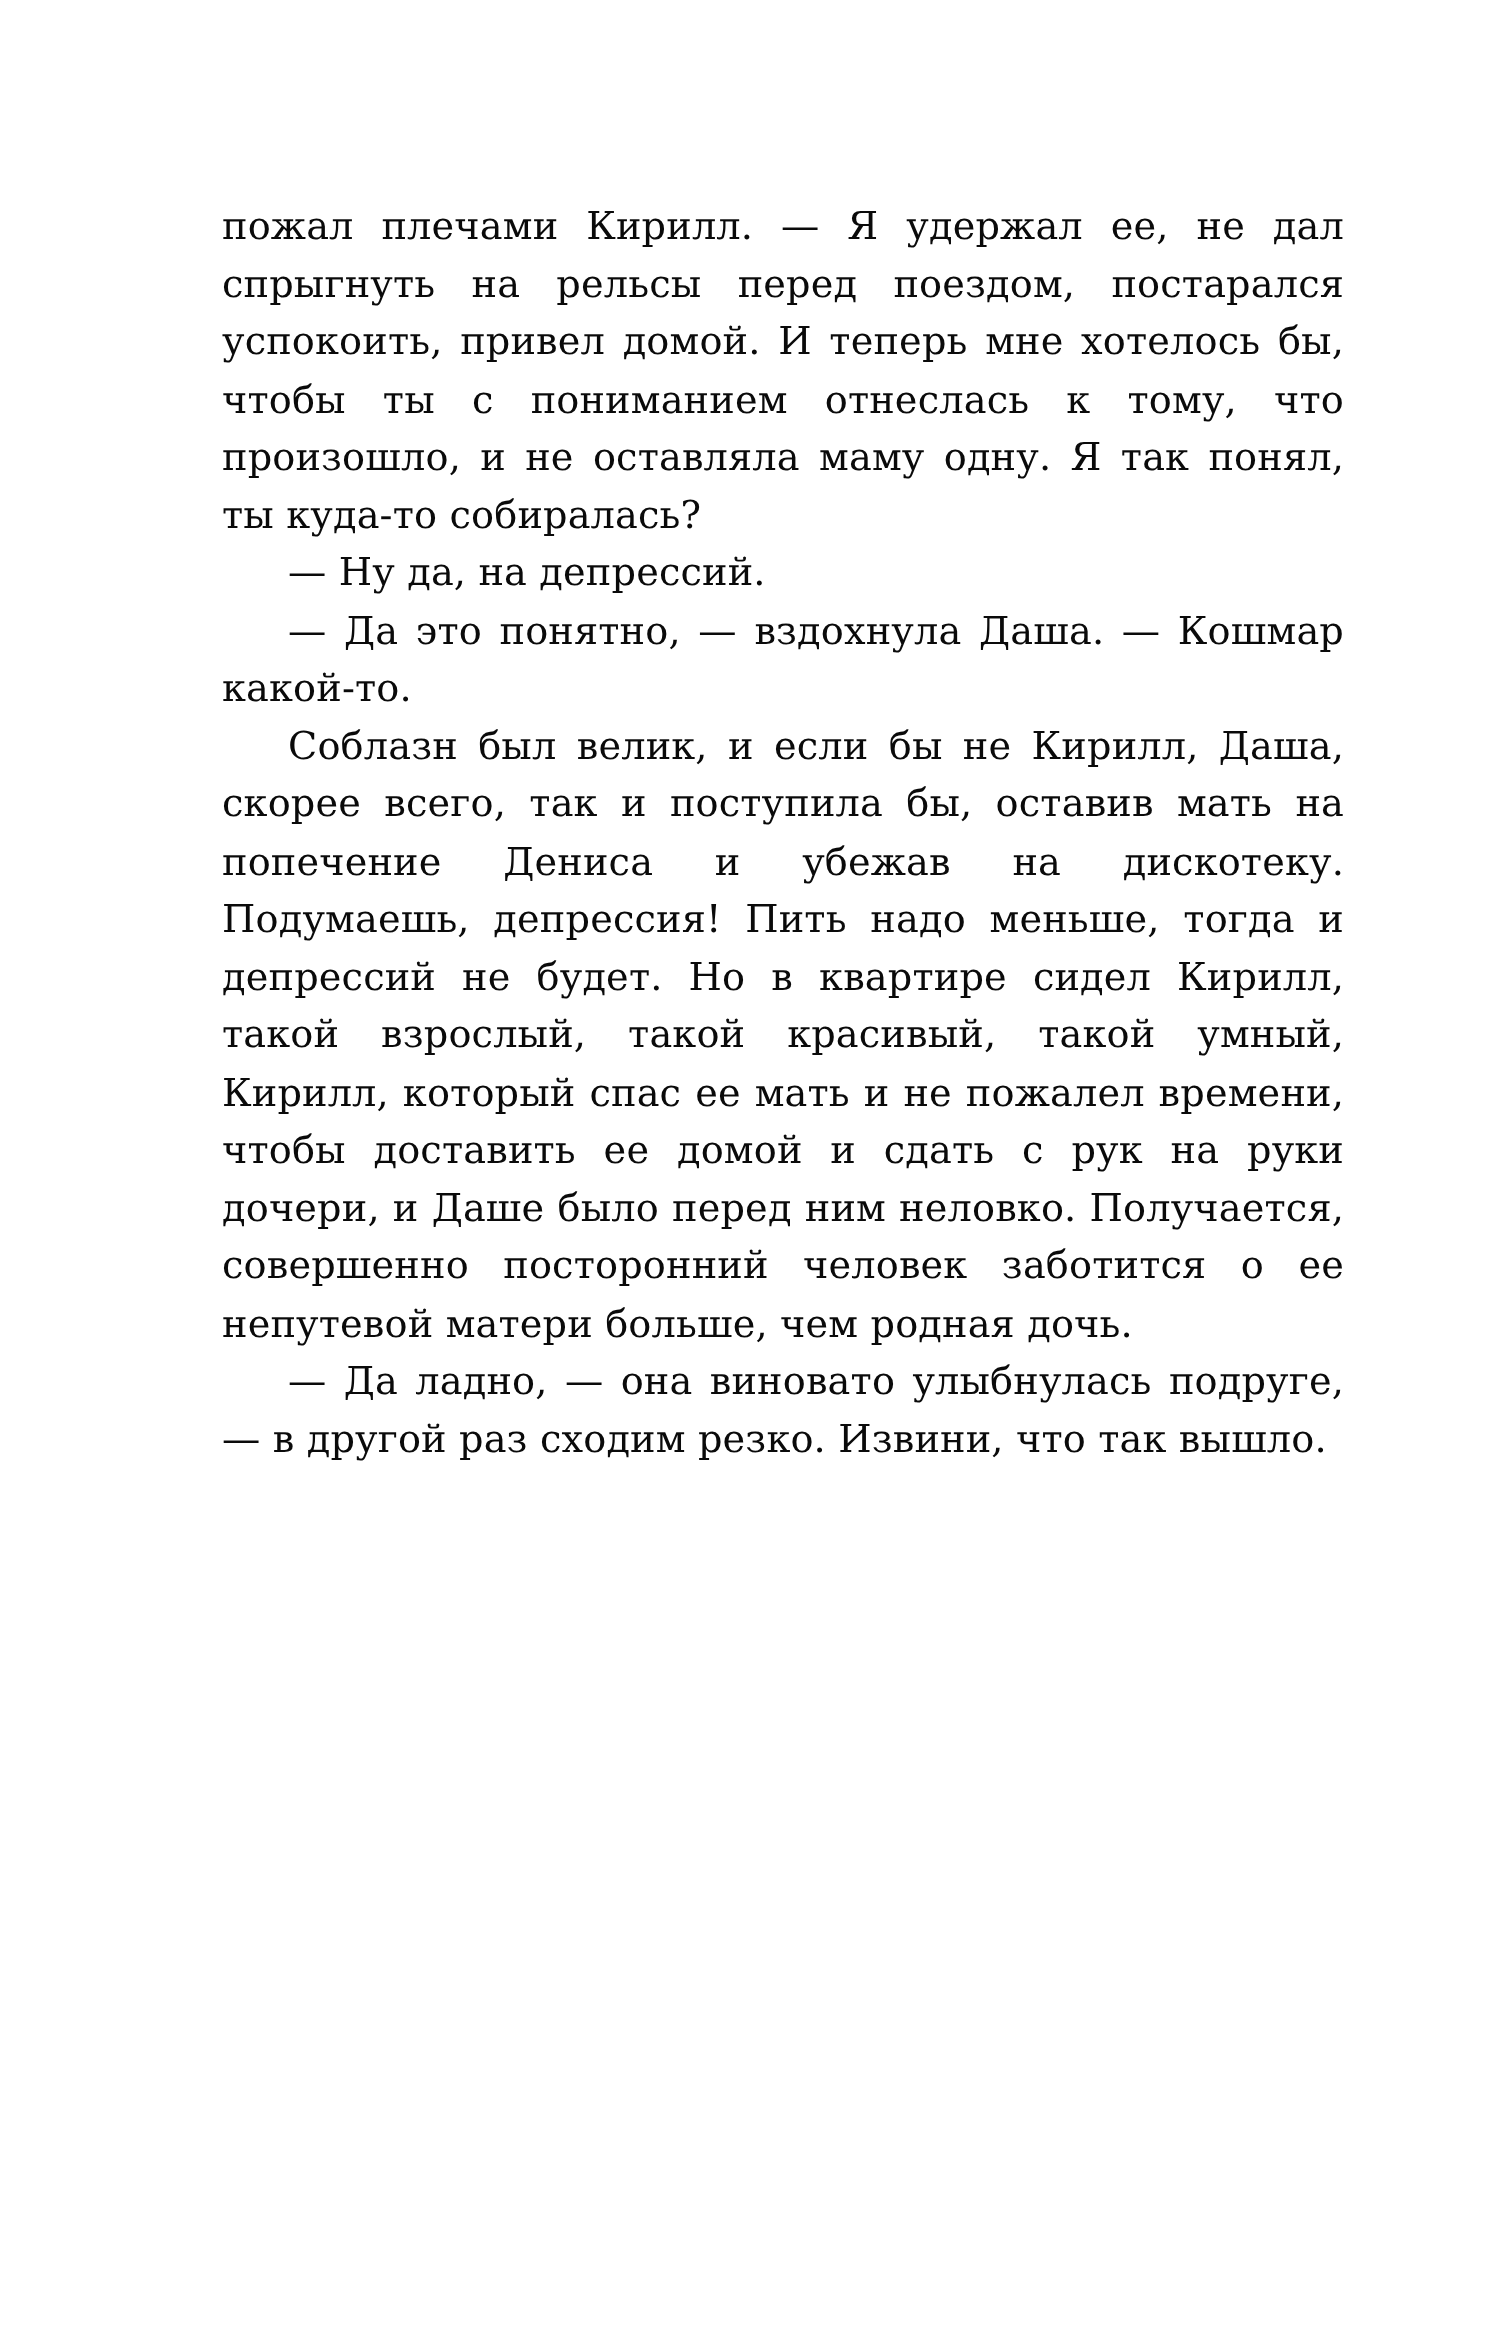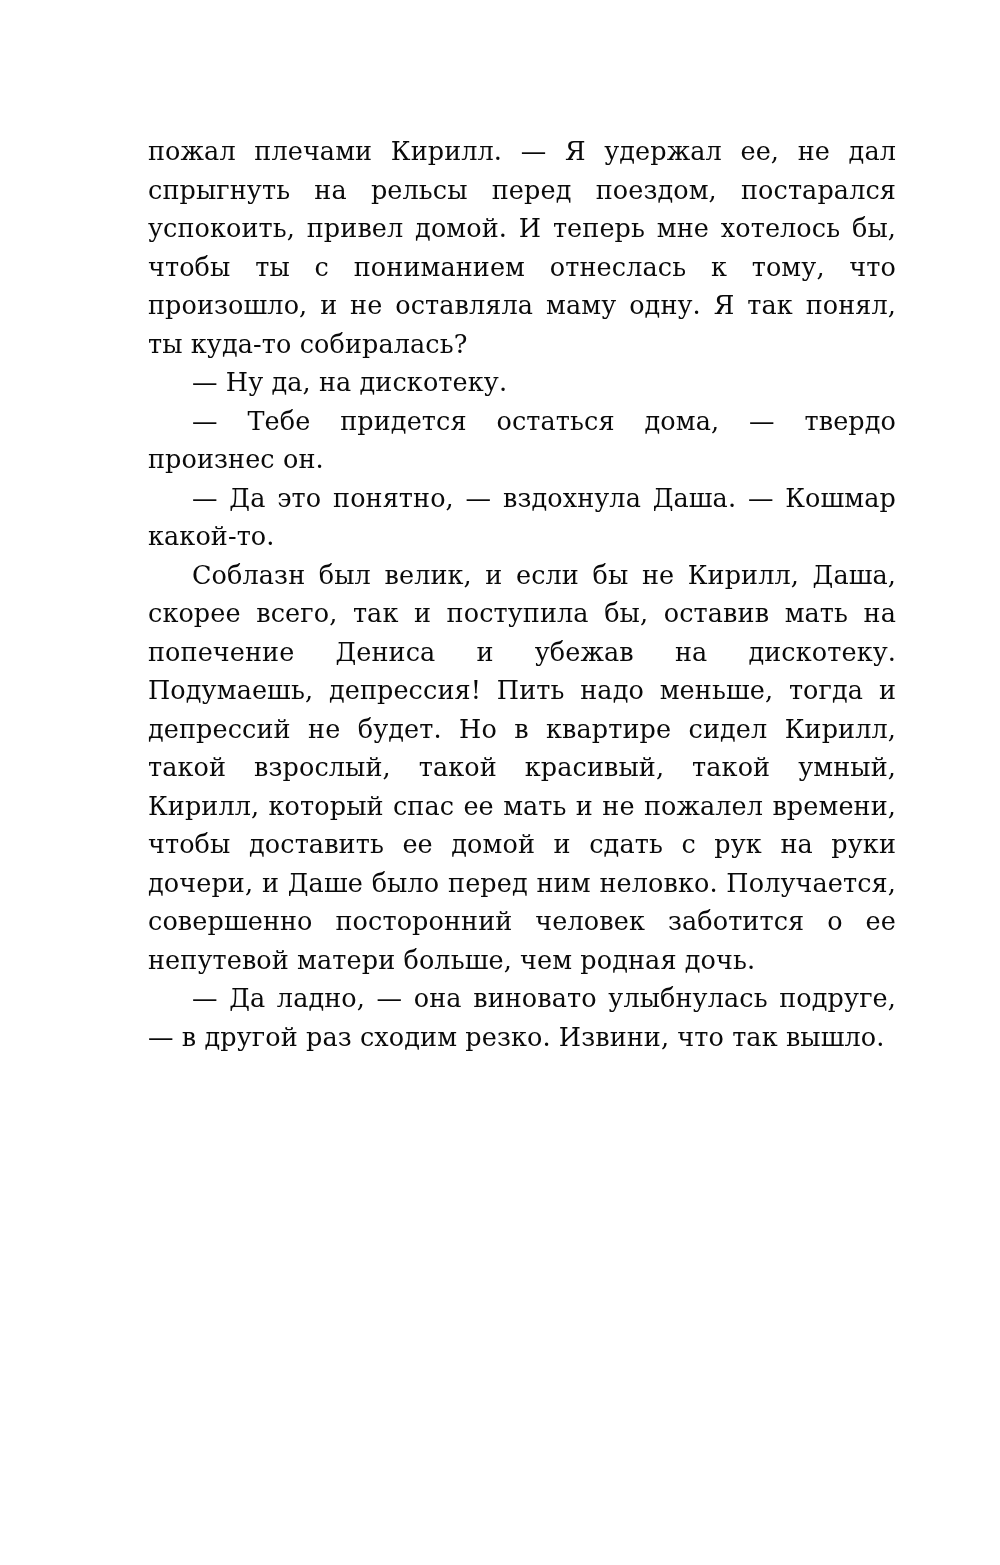--- a/index.html
+++ b/index.html
@@ -47,22 +47,21 @@
     color: #0a0a0a;
   }
 </style>
 </head>
 <body>
 
 <div class="page">
 
   <div class="text-block">
     <p class="para noindent">пожал плечами Кирилл. — Я удержал ее, не дал спрыгнуть на рельсы перед поездом, постарался успокоить, привел домой. И теперь мне хотелось бы, чтобы ты с пониманием отнеслась к тому, что произошло, и не оставляла маму одну. Я так понял, ты куда-то собиралась?</p>
-    <p class="para">— Ну да, на дискотеку.</p>
-    <p class="para">— Тебе придется остаться дома, — твердо произнес он.</p>
+    <p class="para">— Ну да, на депрессий.</p>
     <p class="para">— Да это понятно, — вздохнула Даша. — Кошмар какой-то.</p>
     <p class="para">Соблазн был велик, и если бы не Кирилл, Даша, скорее всего, так и поступила бы, оставив мать на попечение Дениса и убежав на дискотеку. Подумаешь, депрессия! Пить надо меньше, тогда и депрессий не будет. Но в квартире сидел Кирилл, такой взрослый, такой красивый, такой умный, Кирилл, который спас ее мать и не пожалел времени, чтобы доставить ее домой и сдать с рук на руки дочери, и Даше было перед ним неловко. Получается, совершенно посторонний человек заботится о ее непутевой матери больше, чем родная дочь.</p>
     <p class="para">— Да ладно, — она виновато улыбнулась подруге, — в другой раз сходим резко. Извини, что так вышло.</p>
   </div>
 
   <div class="page-number">16</div>
 
 </div>
 
 </body></html>

